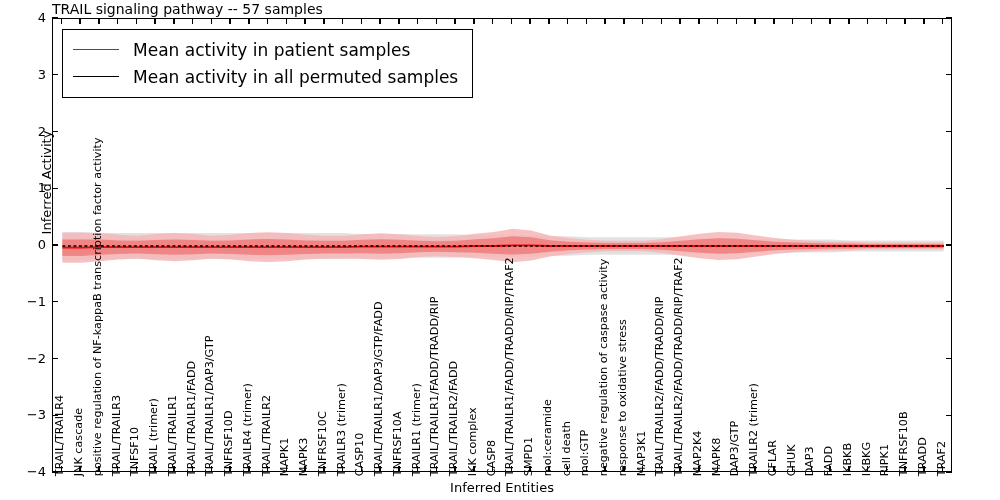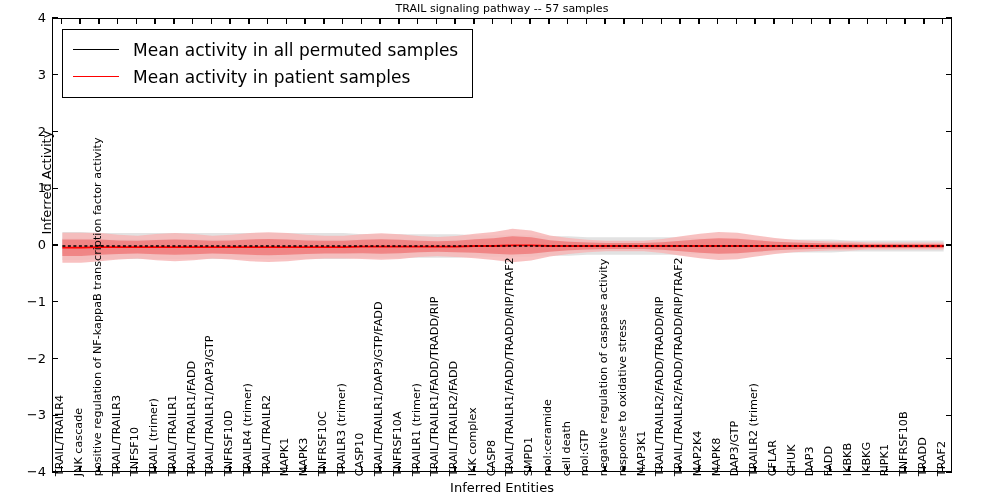--- a/index.html
+++ b/index.html
@@ -3,21 +3,21 @@
 <meta charset="utf-8">
 <style>
   html,body{margin:0;padding:0;background:#ffffff;}
   body{width:1000px;height:500px;overflow:hidden;
        font-family:"DejaVu Sans","Liberation Sans",sans-serif;}
   #root{position:relative;width:1000px;height:500px;}
 
   
   .chart-title{
     position:absolute;left:52px;top:0px;width:900px;height:18px;
-    text-align:center;font-size:11px;color:#000;line-height:18px;
+    text-align:left;font-size:14px;color:#000;line-height:18px;
     white-space:nowrap;
   }
 
   
   .plot-frame{
     position:absolute;left:52px;top:18px;width:900px;height:454px;
     border:1.3px solid #000;box-sizing:border-box;background:#fff;
     overflow:hidden;
   }
   .plot-inner{position:absolute;inset:0;}
@@ -264,22 +264,22 @@
       <div class="xcat" style="left: 819.625px; bottom: -4px;">IKBKG</div>
       <div class="xcat" style="left: 838.375px; bottom: -4px;">RIPK1</div>
       <div class="xcat" style="left: 857.125px; bottom: -4px;">TNFRSF10B</div>
       <div class="xcat" style="left: 875.875px; bottom: -4px;">TRADD</div>
       <div class="xcat" style="left: 894.625px; bottom: -4px;">TRAF2</div>
     </div>
   <div class="xlabel">Inferred Entities</div>
 
   <div class="legend">
     <div class="legend-row">
+      <span class="legend-swatch red"></span>
+      <span class="legend-text">Mean activity in patient samples</span>
+    </div>
+    <div class="legend-row">
       <span class="legend-swatch"></span>
       <span class="legend-text">Mean activity in all permuted samples</span>
     </div>
-    <div class="legend-row">
-      <span class="legend-swatch red"></span>
-      <span class="legend-text">Mean activity in patient samples</span>
-    </div>
   </div>
 
 </div>
 
 </body></html>

